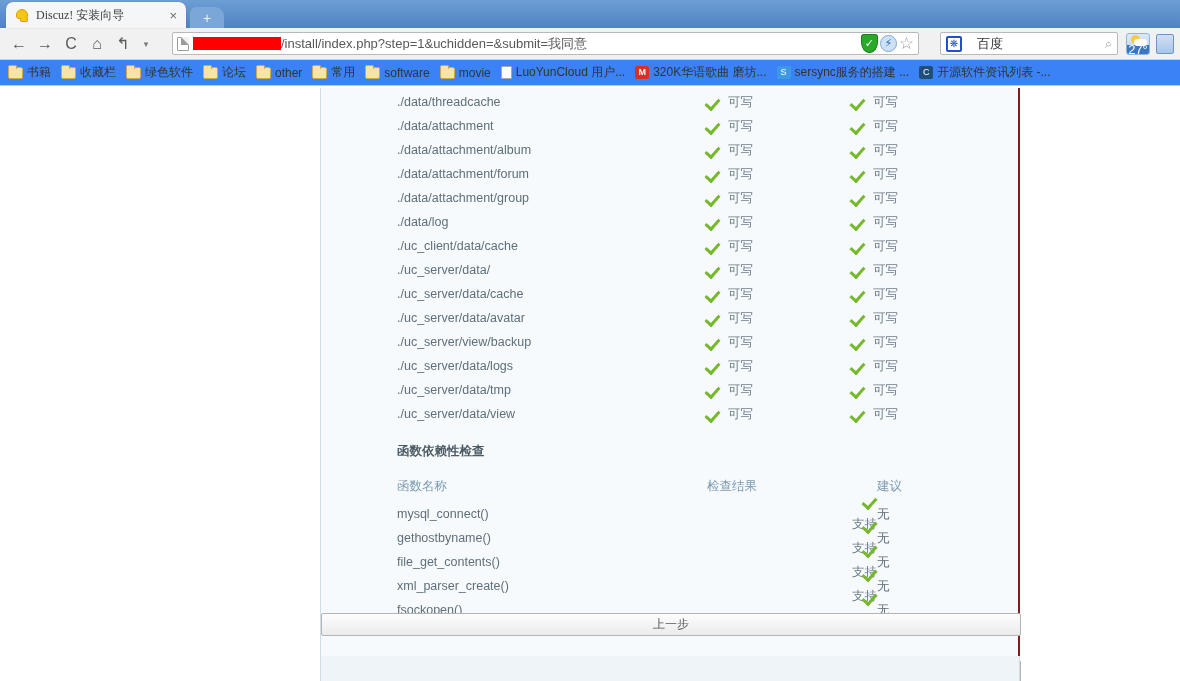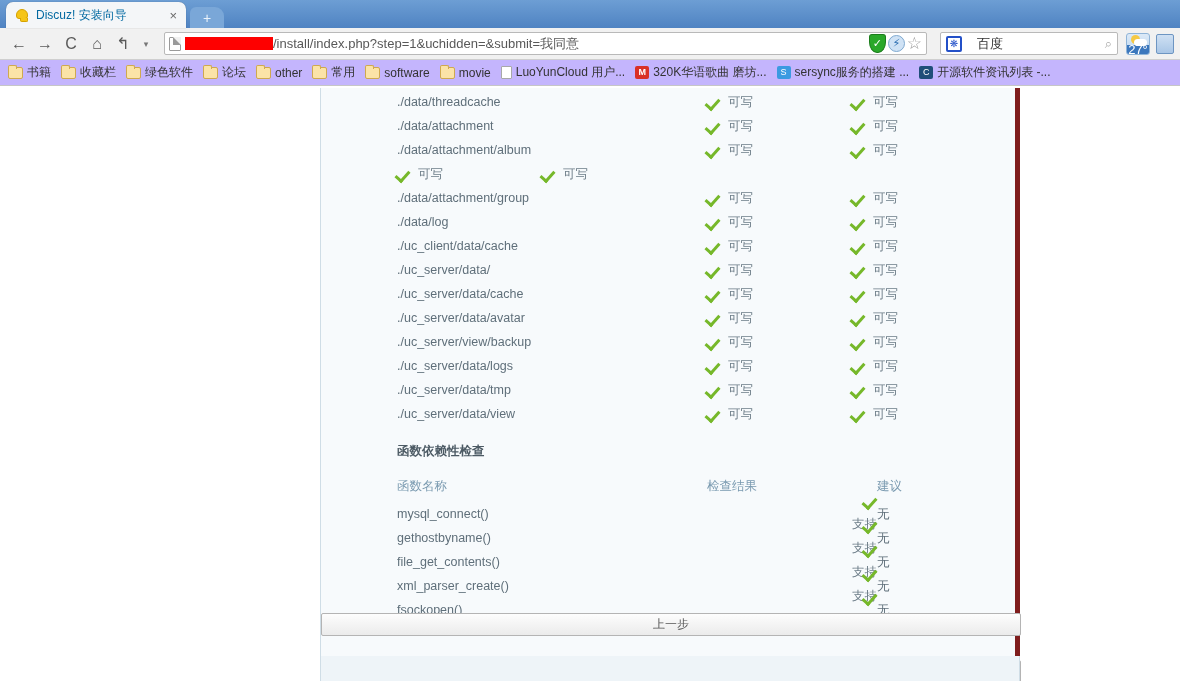--- a/index.html
+++ b/index.html
@@ -33,22 +33,22 @@
     width: 12px; height: 10px; background: #f5c518;
     border-radius: 6px 6px 3px 3px;
     border: 1px solid #d6a200;
   }
   .tab-fav .bell::after {
     content: ""; position: absolute; left: 3px; top: 8px;
     width: 6px; height: 3px; background: #f5c518;
     border: 1px solid #d6a200; border-top: none; border-radius: 0 0 2px 2px;
   }
   .tab-title {
-    font-size: 12px; color: #0369a1; margin-left: 6px;
-    white-space: nowrap; overflow: hidden; flex: 1;
+    font-size: 12px; color: #404040; margin-left: 6px;
+    white-space: nowrap; overflow: hidden; flex: 1; font-family: Liberation Serif, serif;
   }
   .tab-close {
     font-size: 13px; color: #6a6a6a; line-height: 1;
     padding: 0 3px; cursor: default;
   }
   .newtab {
     margin-left: 4px; width: 34px; height: 21px;
     background: #7aa7d8; border-radius: 6px 9px 0 0;
     display: flex; align-items: center; justify-content: center;
     color: #eaf2fb; font-size: 14px; line-height: 1;
@@ -60,21 +60,21 @@
     border-bottom: 1px solid #cfcfcf;
     display: flex; align-items: center; padding: 0 6px;
   }
   .navbtn {
     width: 26px; height: 26px; display: flex;
     align-items: center; justify-content: center;
     color: #5a5a5a; font-size: 16px; flex: 0 0 auto;
   }
   .navbtn.small { width: 20px; font-size: 9px; color: #777; }
   .omnibox {
-    flex: 1; height: 23px; margin: 0 8px;
+    flex: 1; height: 23px; margin: 0 16px;
     background: #fff; border: 1px solid #b9b9b9; border-radius: 2px;
     display: flex; align-items: center; padding: 0 4px;
     min-width: 0;
   }
   .page-ico {
     width: 12px; height: 14px; flex: 0 0 12px; margin-right: 4px;
     border: 1px solid #9a9a9a; background: #fff;
     border-radius: 1px; position: relative;
   }
   .page-ico::after {
@@ -144,21 +144,21 @@
     border-radius: 0 0 2px 2px;
   }
   .edge-ico {
     width: 18px; height: 20px; margin-left: 6px; flex: 0 0 18px;
     border: 1px solid #6d95c2; border-radius: 2px;
     background: linear-gradient(#cfe0f3, #a9c6e6);
   }
 
   
   .bookmarks {
-    height: 26px; background: #c4b5fd;
+    height: 26px; background: #3b82f6;
     border-bottom: 1px solid #c6c6c6;
     display: flex; align-items: center; padding: 0 4px;
     overflow: hidden; white-space: nowrap;
   }
   .bm {
     display: flex; align-items: center; gap: 4px;
     padding: 2px 6px 2px 4px; flex: 0 0 auto;
     font-size: 12px; color: #333;
   }
   .folder {
@@ -192,21 +192,21 @@
 
   
   .viewport {
     position: absolute; left: 0; top: 88px;
     width: 1180px; height: 593px; background: #ffffff; overflow: hidden;
   }
   .content-panel {
     position: absolute; left: 320px; top: 0; width: 700px; height: 568px;
     background: #f7fafc;
     border-left: 1px solid #cfdde6;
-    border-right: 5px solid #7f1d1d;
+    border-right: 2px solid #7f1d1d;
   }
   .footer-strip {
     position: absolute; left: 320px; top: 568px; width: 700px; height: 25px;
     background: #eef4f8; border-left: 1px solid #cfdde6; border-right: 1px solid #cfdde6;
   }
 
   
   .rows { position: absolute; left: 76px; top: 2px; width: 610px; }
   .row {
     height: 24px; display: flex; align-items: center;
@@ -391,20 +391,21 @@
             <span class="col-a">
               <span class="check"></span>
               <span class="ok-text">可写</span>
             </span>
             <span class="col-b">
               <span class="check"></span>
               <span class="ok-text">可写</span>
             </span>
           </div>
           <div class="row">
+            <span class="col-path">./data/attachment/forum</span>
             <span class="col-a">
               <span class="check"></span>
               <span class="ok-text">可写</span>
             </span>
             <span class="col-b">
               <span class="check"></span>
               <span class="ok-text">可写</span>
             </span>
           </div>
           <div class="row">

